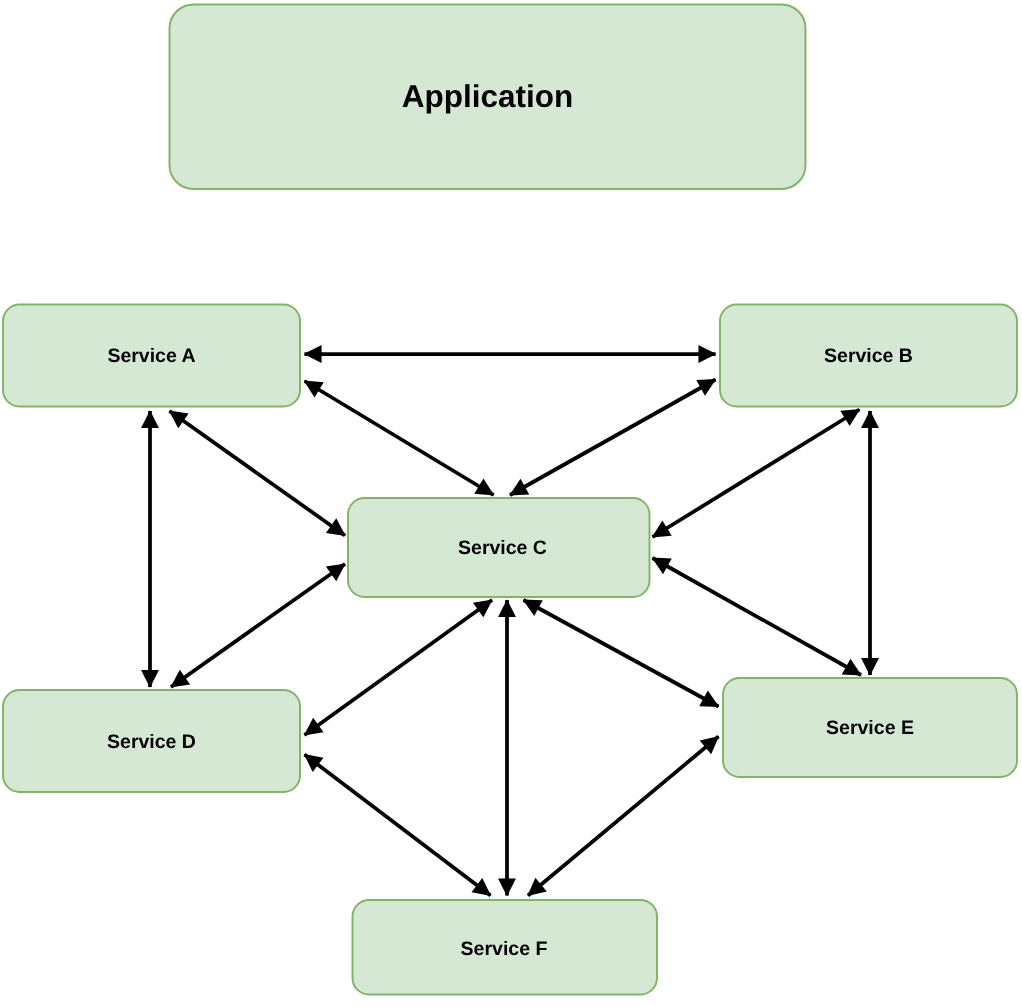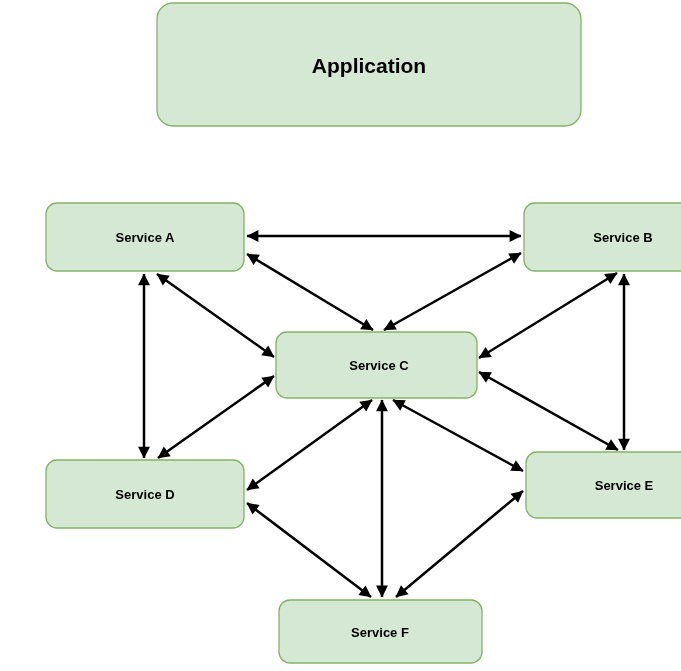--- a/index.html
+++ b/index.html
@@ -2,21 +2,20 @@
 <html><head>
 <meta charset="utf-8">
 <style>
   html, body { margin: 0; padding: 0; background: #ffffff; }
   .canvas {
     position: relative;
     width: 603px;
     height: 671px;
     background: #ffffff;
     font-family: "Liberation Sans", sans-serif;
-    padding-left: 44px;
   }
   svg { display: block; }
   .edge {
     stroke: #000000;
     stroke-width: 2.5;
     fill: none;
   }
   .node-box {
     stroke: #82b366;
     stroke-width: 1.3;

